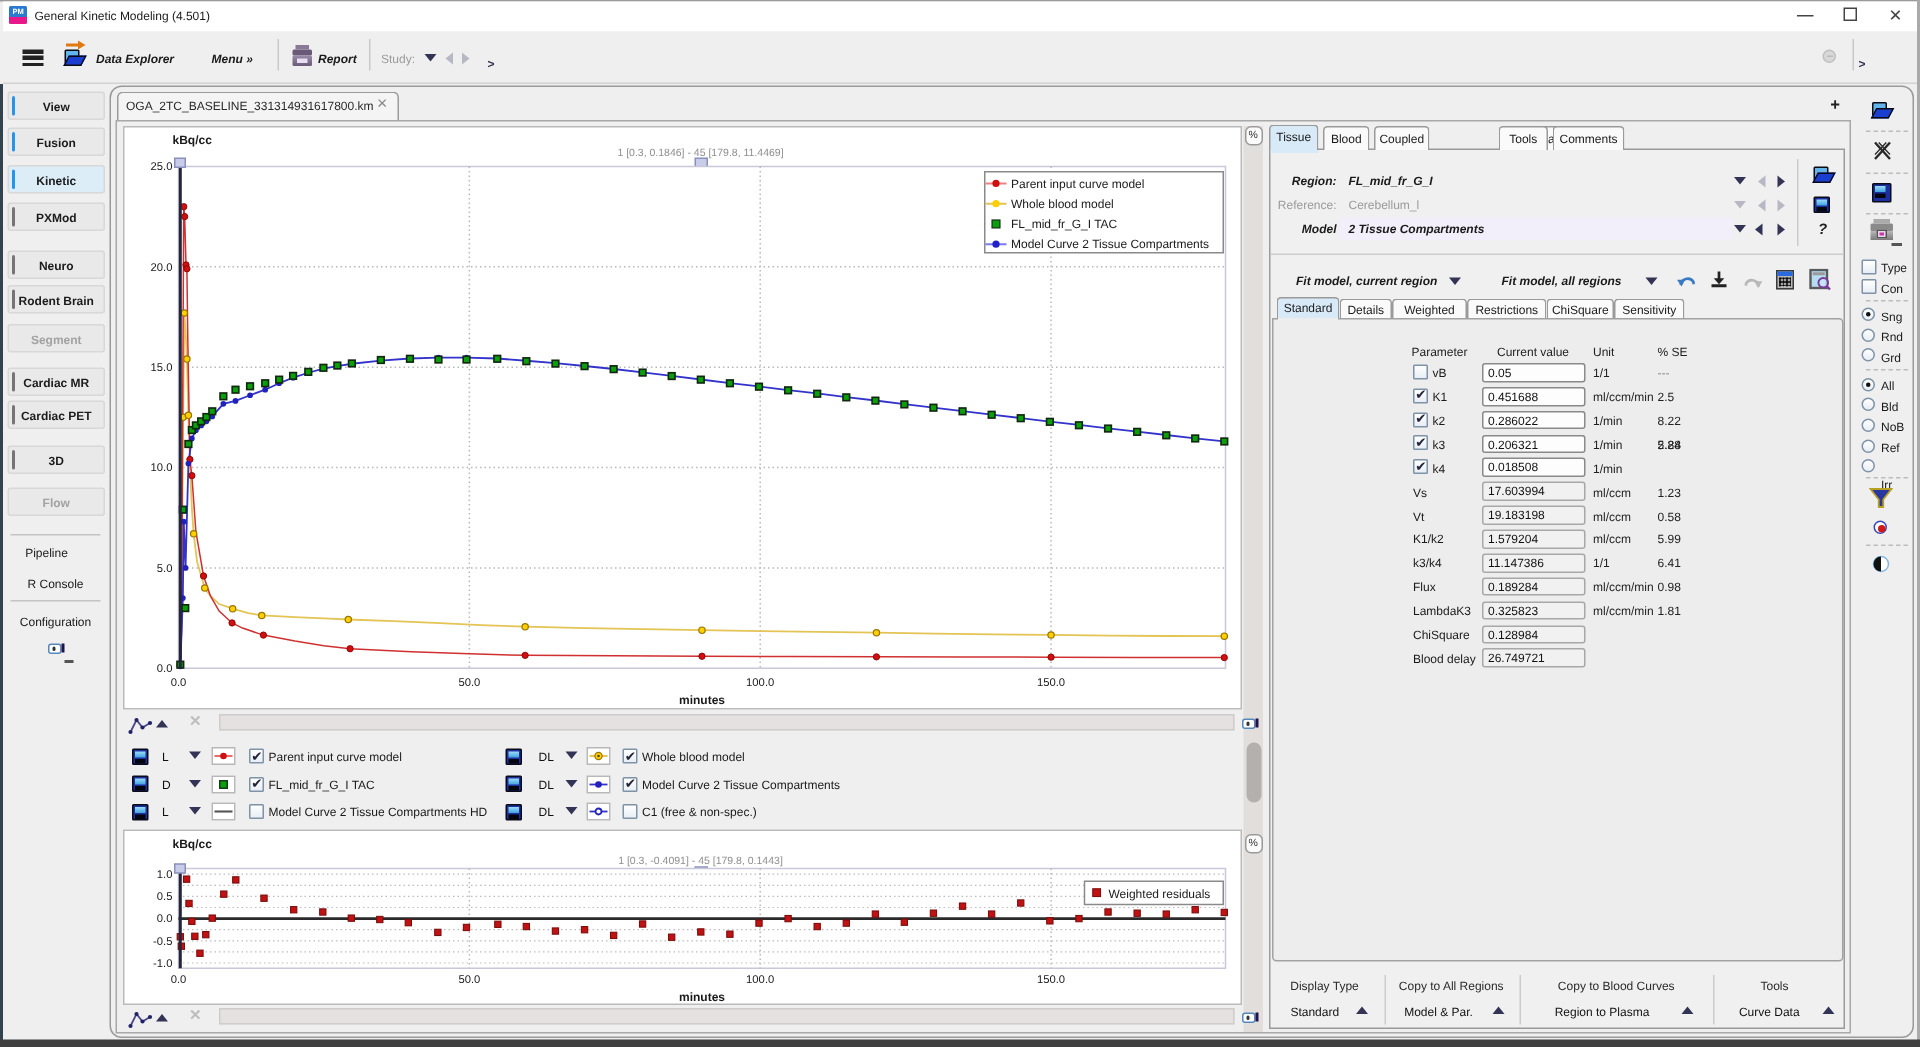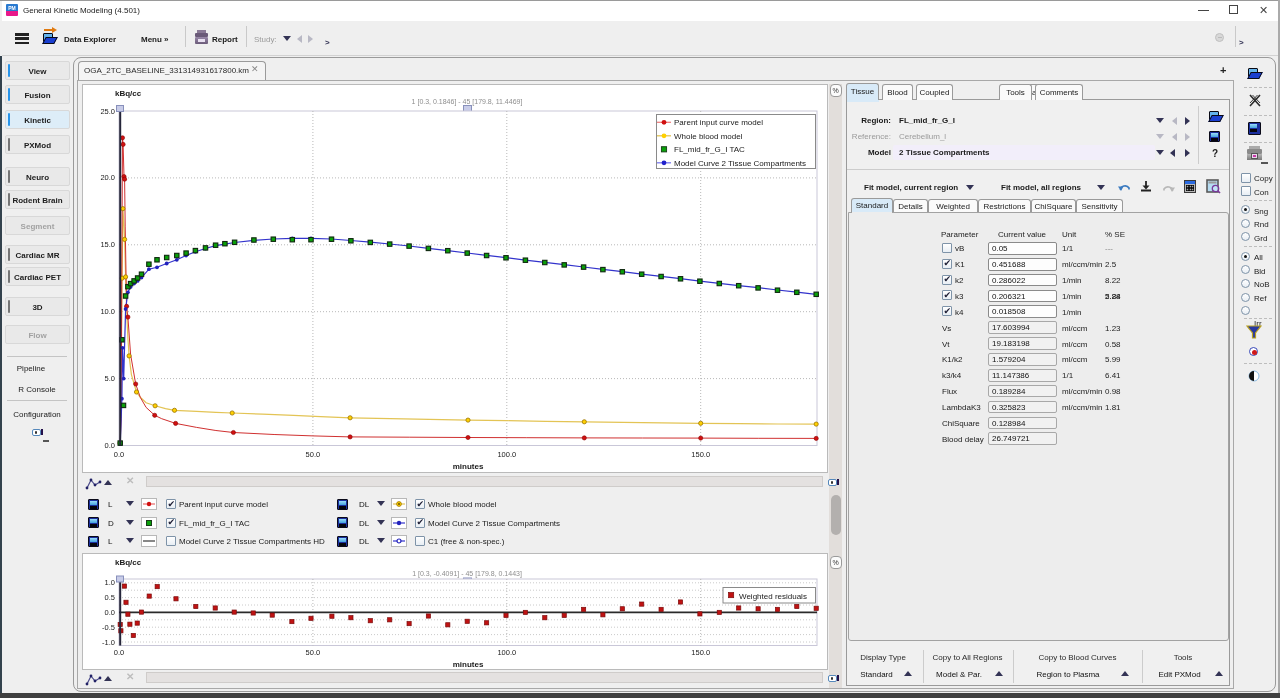--- a/index.html
+++ b/index.html
@@ -1,21 +1,21 @@
 <!DOCTYPE html>
 <html><head>
 <meta charset="utf-8">
 <title>General Kinetic Modeling (4.501)</title>
 <style>
 * { margin:0; padding:0; box-sizing:border-box; }
 html,body { width:1280px; height:698px; overflow:hidden; }
 body { font-family:"Liberation Sans",sans-serif; font-size:8px; color:#1a1a1a; background:#efefef; }
 #app { position:relative; width:1280px; height:698px; background:#efefef; }
 .abs { position:absolute; }
-.b { font-weight:bold; }
+.b { font-weight:bold;font-style:italic; }
 .gray { color:#9a9a9a; }
 
 .td { width:0; height:0; border-left:4px solid transparent; border-right:4px solid transparent; border-top:5px solid #333355; }
 .tu { width:0; height:0; border-left:4px solid transparent; border-right:4px solid transparent; border-bottom:5px solid #333355; }
 .tl { width:0; height:0; border-top:4px solid transparent; border-bottom:4px solid transparent; border-right:5px solid #333355; }
 .tr { width:0; height:0; border-top:4px solid transparent; border-bottom:4px solid transparent; border-left:5px solid #333355; }
 .tl.dis { border-right-color:#b8b8c4; } .tr.dis { border-left-color:#b8b8c4; } .td.dis { border-top-color:#b8b8c4; }
 
 .sbtn { position:absolute; left:5px; width:65px; height:19px; background:#e9e9e9; border:1px solid #d8d8d8; border-radius:2px; text-align:center; line-height:19px; font-weight:bold; color:#1c1c1c; }
 .sbtn .bar { position:absolute; left:1.5px; top:2px; bottom:2px; width:2.5px; border-radius:1px; }
@@ -598,40 +598,40 @@
 <div class="abs" style="left:923px;top:650px;width:1px;height:33px;background:#cccccc"></div>
 <div class="abs" style="left:925px;top:653px;width:85px;text-align:center;color:#2a2a2a">Copy to All Regions</div>
 <div class="abs" style="left:928px;top:670px;width:62px;text-align:center;color:#111">Model &amp; Par.</div>
 <div class="tu abs" style="left:995px;top:671px"></div>
 <div class="abs" style="left:1013px;top:650px;width:1px;height:33px;background:#cccccc"></div>
 <div class="abs" style="left:1030px;top:653px;width:95px;text-align:center;color:#2a2a2a">Copy to Blood Curves</div>
 <div class="abs" style="left:1028px;top:670px;width:80px;text-align:center;color:#111">Region to Plasma</div>
 <div class="tu abs" style="left:1121px;top:671px"></div>
 <div class="abs" style="left:1142px;top:650px;width:1px;height:33px;background:#cccccc"></div>
 <div class="abs" style="left:1153px;top:653px;width:60px;text-align:center;color:#2a2a2a">Tools</div>
-<div class="abs" style="left:1152px;top:670px;width:55px;text-align:center;color:#111">Edit PXMod</div>
+<div class="abs" style="left:1152px;top:670px;width:55px;text-align:center;color:#111">Curve Data</div>
 <div class="tu abs" style="left:1215px;top:671px"></div>
 
 <div class="fold" style="left:1248px;top:68px"></div>
 <div class="dsep" style="top:87px"></div>
 <svg class="abs" style="left:1248px;top:94px" width="14" height="13">
       <path d="M2,1 L12,12 M12,1 L2,12" stroke="#2a2a2a" stroke-width="1.6"></path>
       <path d="M4.5,1 L12,9 M9.5,1 L2,9" stroke="#2a2a2a" stroke-width="0.9"></path>
     </svg>
 <div class="dsep" style="top:114.5px"></div>
 <div class="fd" style="left:1248px;top:122px;width:13px;height:13px"></div>
 <div class="dsep" style="top:142px"></div>
 <div class="abs" style="left:1247px;top:149px;width:15px;height:5px;background:#8a8a8a;border-radius:1px"></div>
 <div class="abs" style="left:1249px;top:146px;width:11px;height:3px;background:#aaaaaa"></div>
 <div class="abs" style="left:1247px;top:154px;width:15px;height:6px;background:linear-gradient(#b8b8b8,#7a7a7a)"></div>
 <div class="abs" style="left:1251px;top:153px;width:7px;height:6px;background:#e8d8ec;border:1px solid #555"></div>
 <div class="abs" style="left:1253px;top:155px;width:3px;height:2px;background:#c838a8"></div>
 <div class="abs" style="left:1261px;top:162px;width:7px;height:1.6px;background:#555"></div>
 <div class="cb" style="left:1241px;top:172.5px"></div>
-<div class="abs" style="left:1254px;top:174px">Copy</div>
+<div class="abs" style="left:1254px;top:174px">Type</div>
 <div class="cb" style="left:1241px;top:186px"></div>
 <div class="abs" style="left:1254px;top:187.5px">Con</div>
 <div class="dsep" style="top:200px"></div>
 <div class="rd on" style="left:1241px;top:205px"></div>
 <div class="abs" style="left:1254px;top:206.5px">Sng</div>
 <div class="rd" style="left:1241px;top:218.7px"></div>
 <div class="abs" style="left:1254px;top:220.2px">Rnd</div>
 <div class="rd" style="left:1241px;top:232.2px"></div>
 <div class="abs" style="left:1254px;top:233.7px">Grd</div>
 <div class="dsep" style="top:246px"></div>

